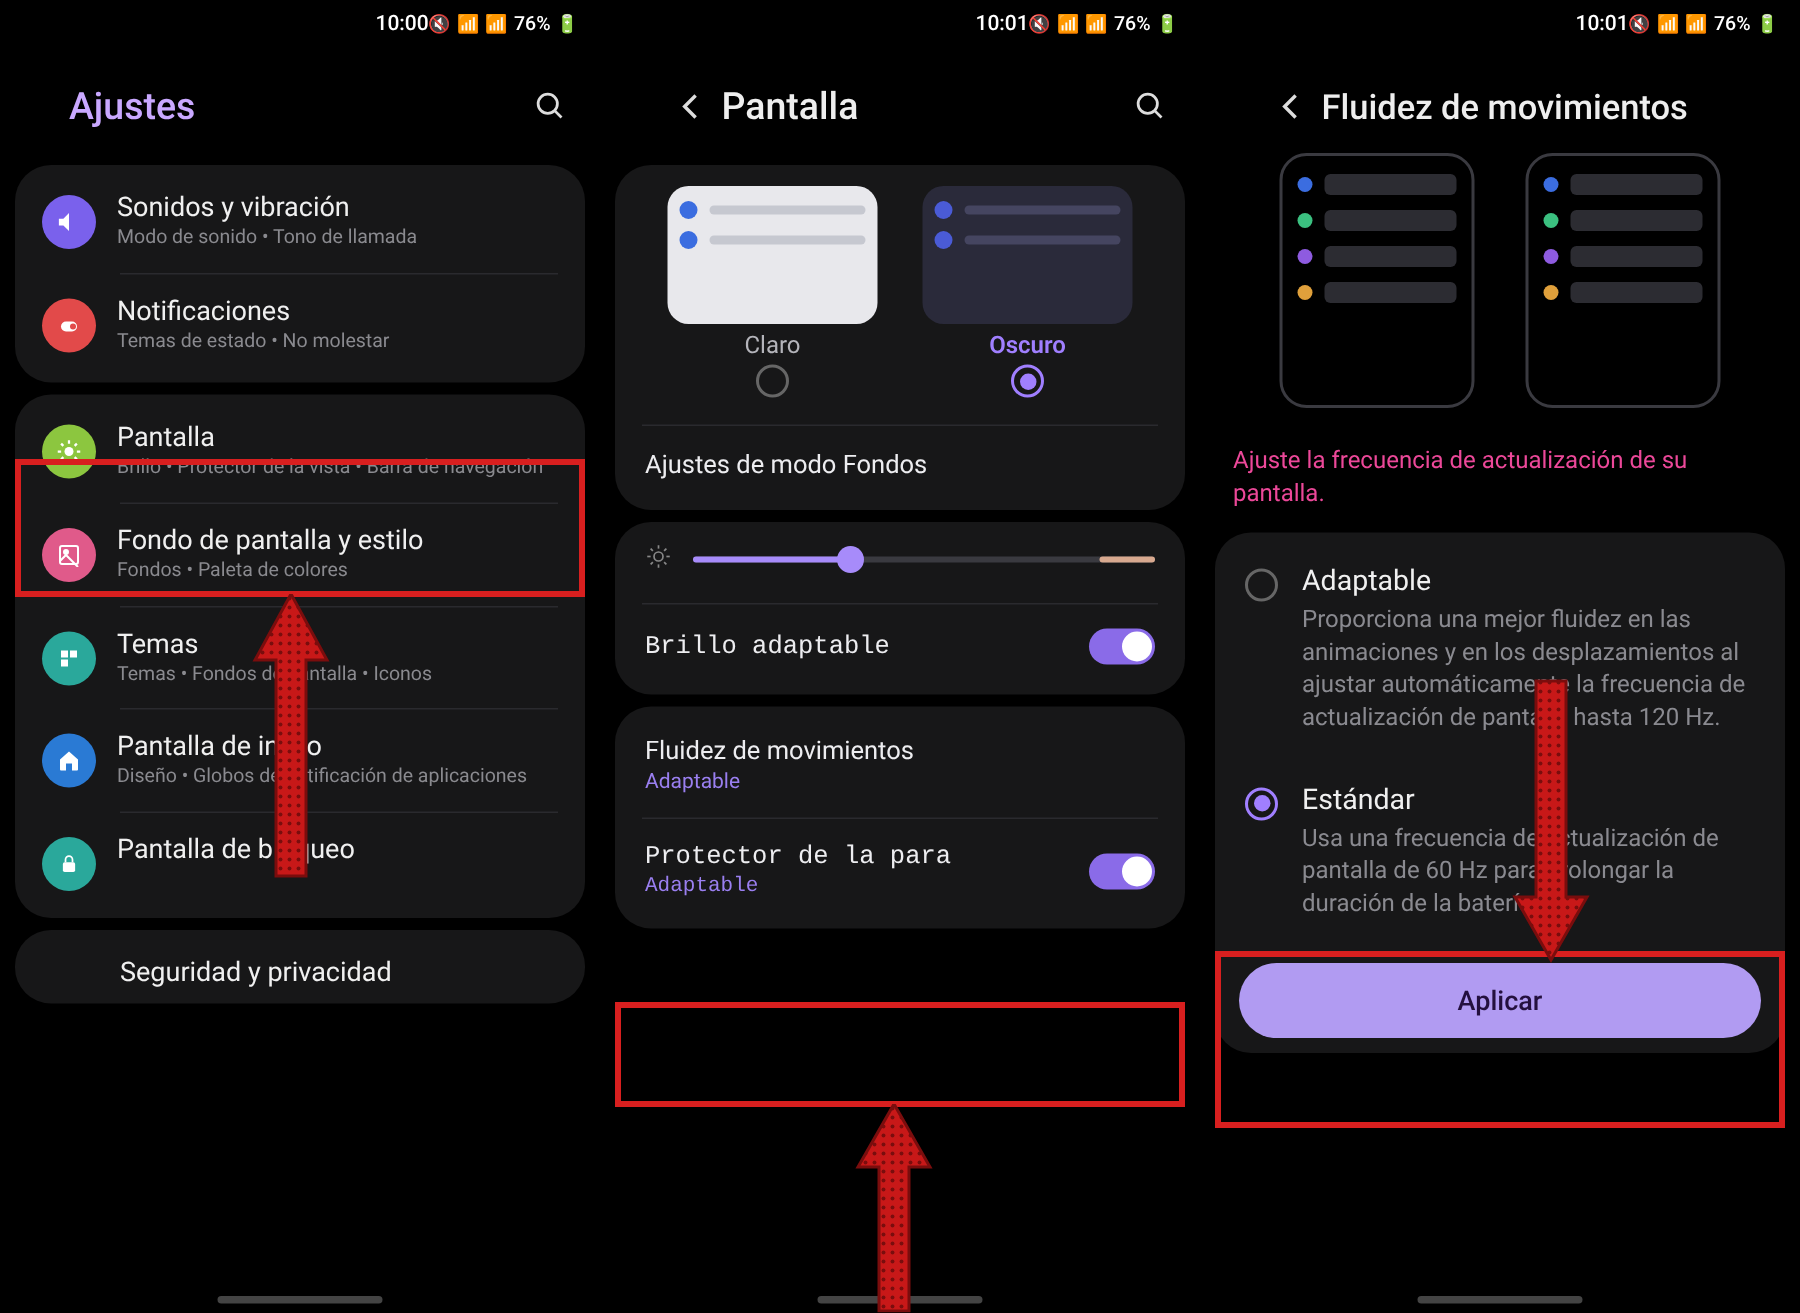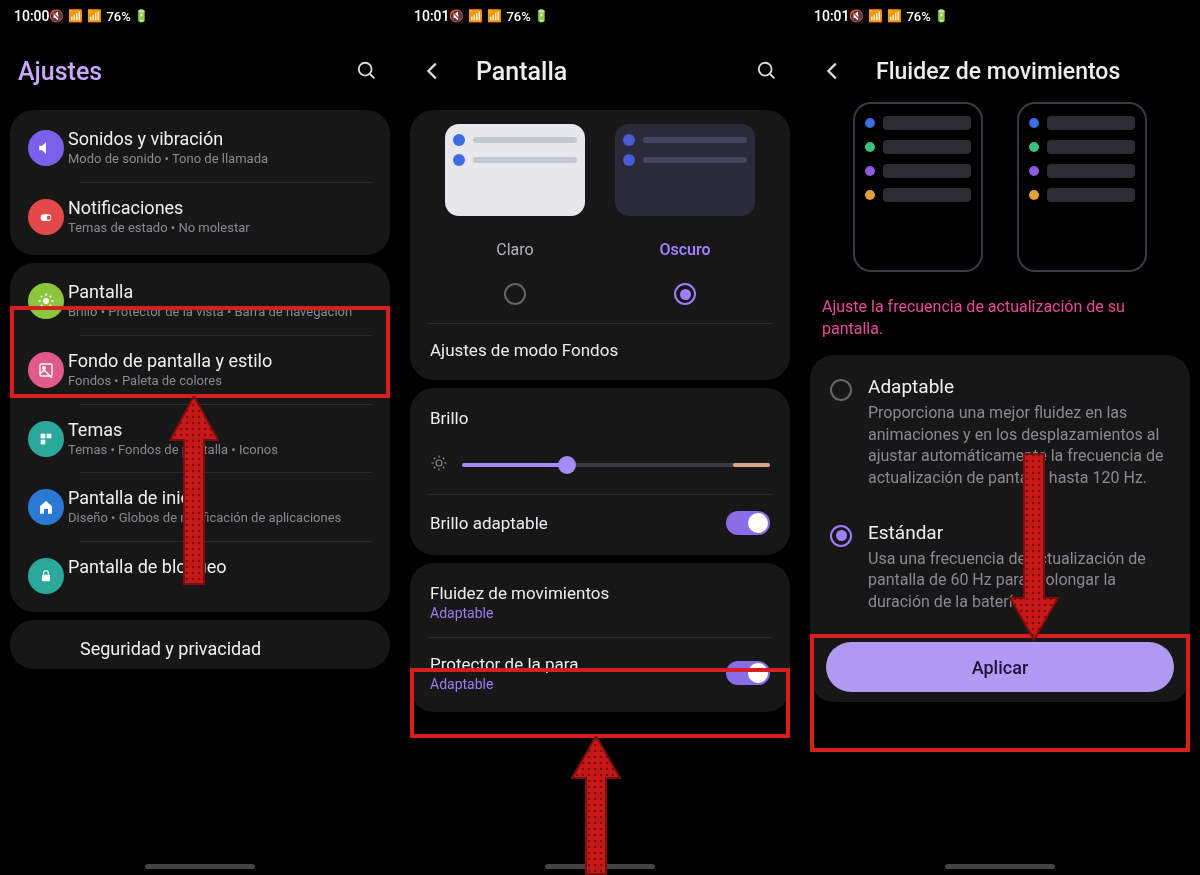--- a/index.html
+++ b/index.html
@@ -14,32 +14,33 @@
   }
   .phone {
     width: 400px;
     height: 875px;
     background: #000;
     position: relative;
     overflow: hidden;
   }
   
   .status {
-    display: flex; justify-content: flex-start; align-items: center;
+    display: flex; justify-content: flex-end; align-items: center;
     padding: 6px 14px 2px 14px;
     font-size: 14px; font-weight: 500; color: #fff;
     height: 28px;
   }
   .status .right { display: flex; align-items: center; gap: 4px; font-size: 12px;}
   .status .right span.pct { font-size: 13px; }
   .sicon { display:inline-block; }
   
   .header {
     display: flex; align-items: center; padding: 28px 18px 16px 18px;
-    gap: 28px;
+    gap: 5px;
+    margin-left: 28px;
   }
   .header .back {
     width: 30px; height: 30px; display:flex; align-items:center; justify-content:center;
     color:#ddd; font-size:24px;
   }
   .header h1 {
     flex:1; font-size: 25px; font-weight: 500; color: #c9a8ff;
   }
   .header h1.white { color: #eee; }
   .header .search {
@@ -47,21 +48,21 @@
     color:#ddd;
   }
   
   .card {
     background: #171718;
     border-radius: 24px;
     margin: 8px 10px;
     padding: 4px 0;
   }
   .row {
-    display:flex; align-items:flex-start; gap:4px;
+    display:flex; align-items:flex-start; gap:14px;
     padding: 14px 18px;
     position: relative;
   }
   .row .iconcirc {
     width: 36px; height:36px; border-radius:50%;
     display:flex; align-items:center; justify-content:center;
     flex-shrink:0; margin-top:2px;
   }
   .row .txt { flex:1; padding-right:6px;}
   .row .txt .ttl { font-size: 18px; color:#f0f0f0; margin-bottom:2px;}
@@ -84,21 +85,21 @@
   
   .arrow {
     position:absolute; pointer-events:none;
   }
   .arrow svg { display:block; }
   
   .theme-preview {
     display:flex; gap: 30px; justify-content:center; padding: 10px 0 4px 0;
   }
   .theme-card {
-    width: 140px; display:flex; flex-direction:column; align-items:center; gap:24px;
+    width: 140px; display:flex; flex-direction:column; align-items:center; gap:4px;
   }
   .theme-thumb {
     width: 140px; height: 92px; border-radius: 14px; padding:10px 8px;
     display:flex; flex-direction:column; gap:8px;
   }
   .theme-thumb.light { background:#e8e8ec; }
   .theme-thumb.dark { background:#2a2a3a; }
   .theme-thumb .line { display:flex; align-items:center; gap:8px;}
   .theme-thumb .dot { width:12px; height:12px; border-radius:50%; background:#3b6de0;}
   .theme-thumb .bar { flex:1; height:6px; border-radius:3px;}
@@ -130,21 +131,21 @@
     width:18px; height:18px; border-radius:50%; background:#a78bfa;
   }
   
   .toggle {
     width:44px; height:24px; border-radius:12px; background:#8a6be8; position:relative; flex-shrink:0;
   }
   .toggle::after {
     content:""; position:absolute; right:2px; top:2px; width:20px; height:20px;
     border-radius:50%; background:#fff;
   }
-  .flexrow { display:flex; align-items:center; justify-content:space-between; }
+  .flexrow { display:flex; align-items:center; justify-content:space-between;font-family:Liberation Mono, monospace; }
   
   .mini-previews { display:flex; gap:34px; justify-content:center; padding: 0 12px 10px; }
   .mini {
     width: 130px; height: 170px; border:2px solid #3a3a40; border-radius:18px;
     padding:12px 10px; display:flex; flex-direction:column; gap:10px;
   }
   .mini .mrow { display:flex; align-items:center; gap:8px;}
   .mini .mdot { width:10px; height:10px; border-radius:50%;}
   .mini .mbar { flex:1; height:14px; border-radius:4px; background:#2c2c32;}
   
@@ -375,21 +376,20 @@
         <div class="radio sel"></div>
       </div>
     </div>
     <div class="divider-full" style="margin-top:14px;"></div>
     <div class="cardrow">
       <span>Ajustes de modo Fondos</span>
     </div>
   </div>
 
   <div class="card">
-    <div class="cardrow">Brillo</div>
     <div class="slider-wrap">
       <span class="sun">
         <svg width="18" height="18" viewBox="0 0 24 24" fill="none" stroke="#888" stroke-width="1.5">
             <circle cx="12" cy="12" r="4"></circle>
             <g>
               <line x1="12" y1="2" x2="12" y2="5"></line>
               <line x1="12" y1="19" x2="12" y2="22"></line>
               <line x1="2" y1="12" x2="5" y2="12"></line>
               <line x1="19" y1="12" x2="22" y2="12"></line>
               <line x1="5" y1="5" x2="7" y2="7"></line>

